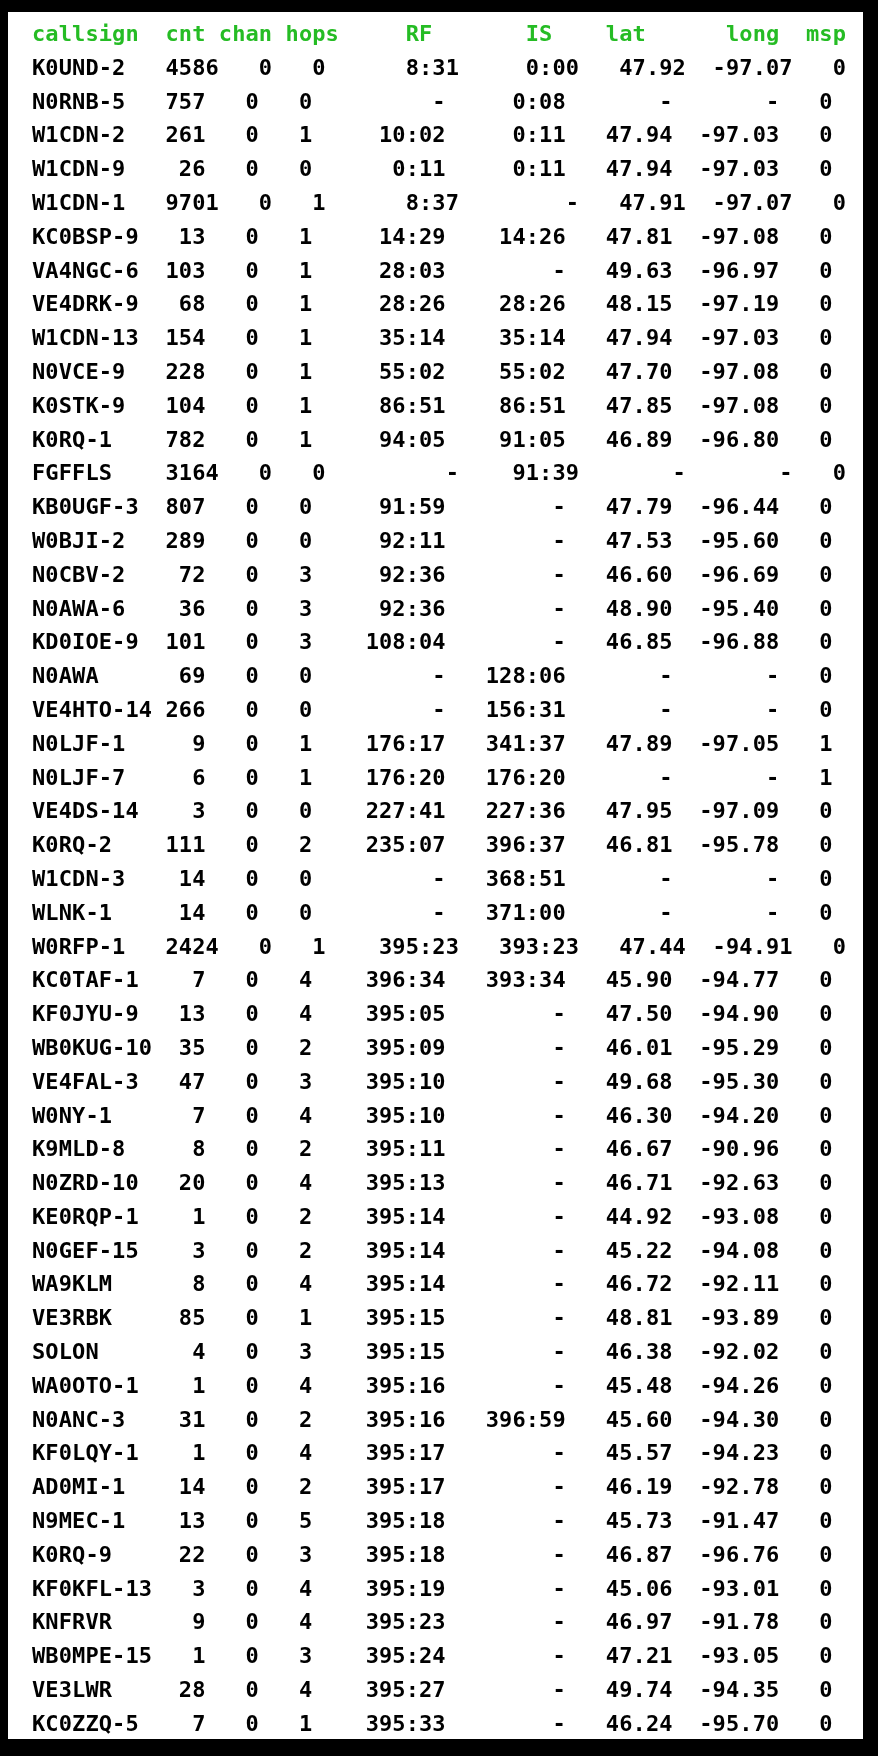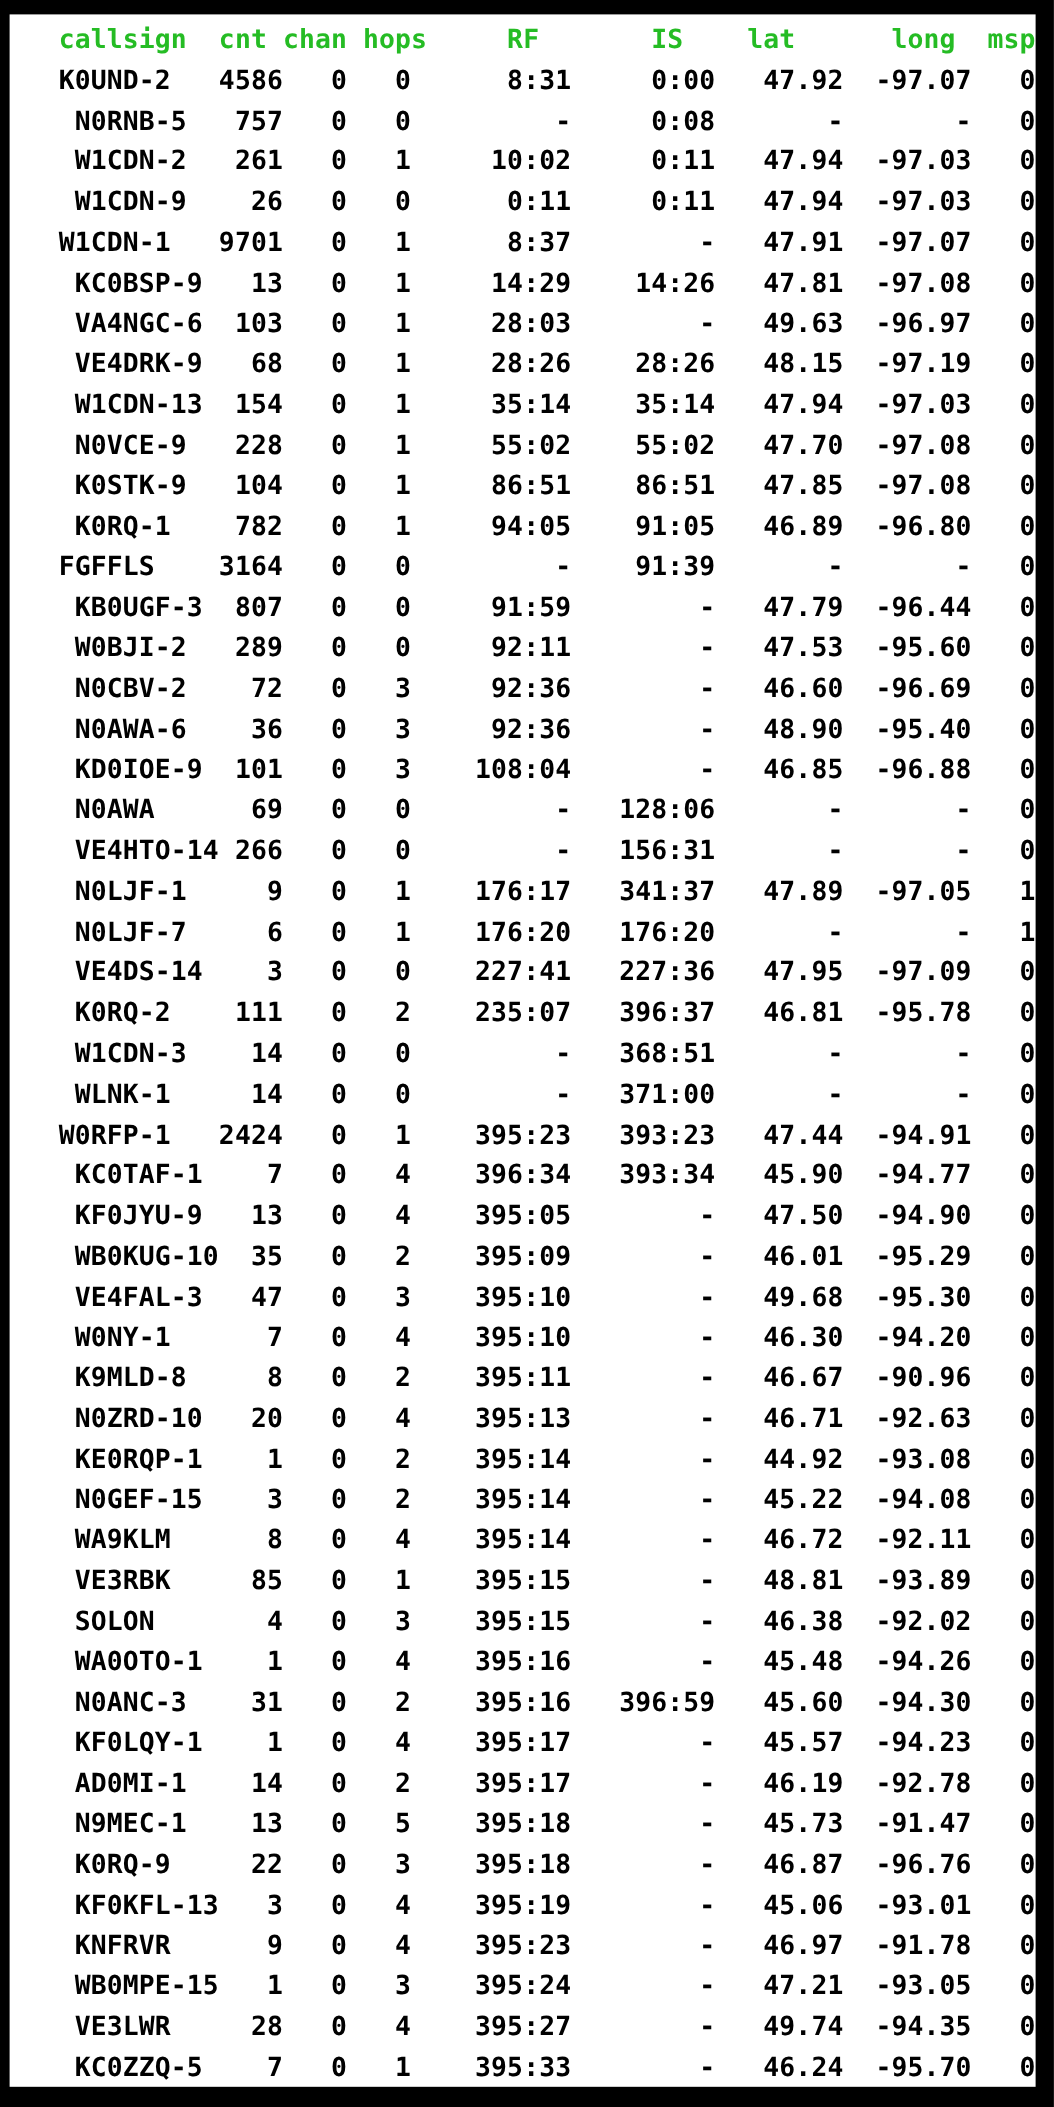--- a/index.html
+++ b/index.html
@@ -6,21 +6,20 @@
     margin: 0;
     padding: 0;
     background: #000000;
   }
   .frame {
     position: relative;
     width: 878px;
     height: 1756px;
     background: #000000;
     overflow: hidden;
-    text-align: right;
   }
   .screen {
     position: absolute;
     left: 8px;
     top: 12px;
     width: 855px;
     height: 1727px;
     background: #ffffff;
     overflow: hidden;
   }

